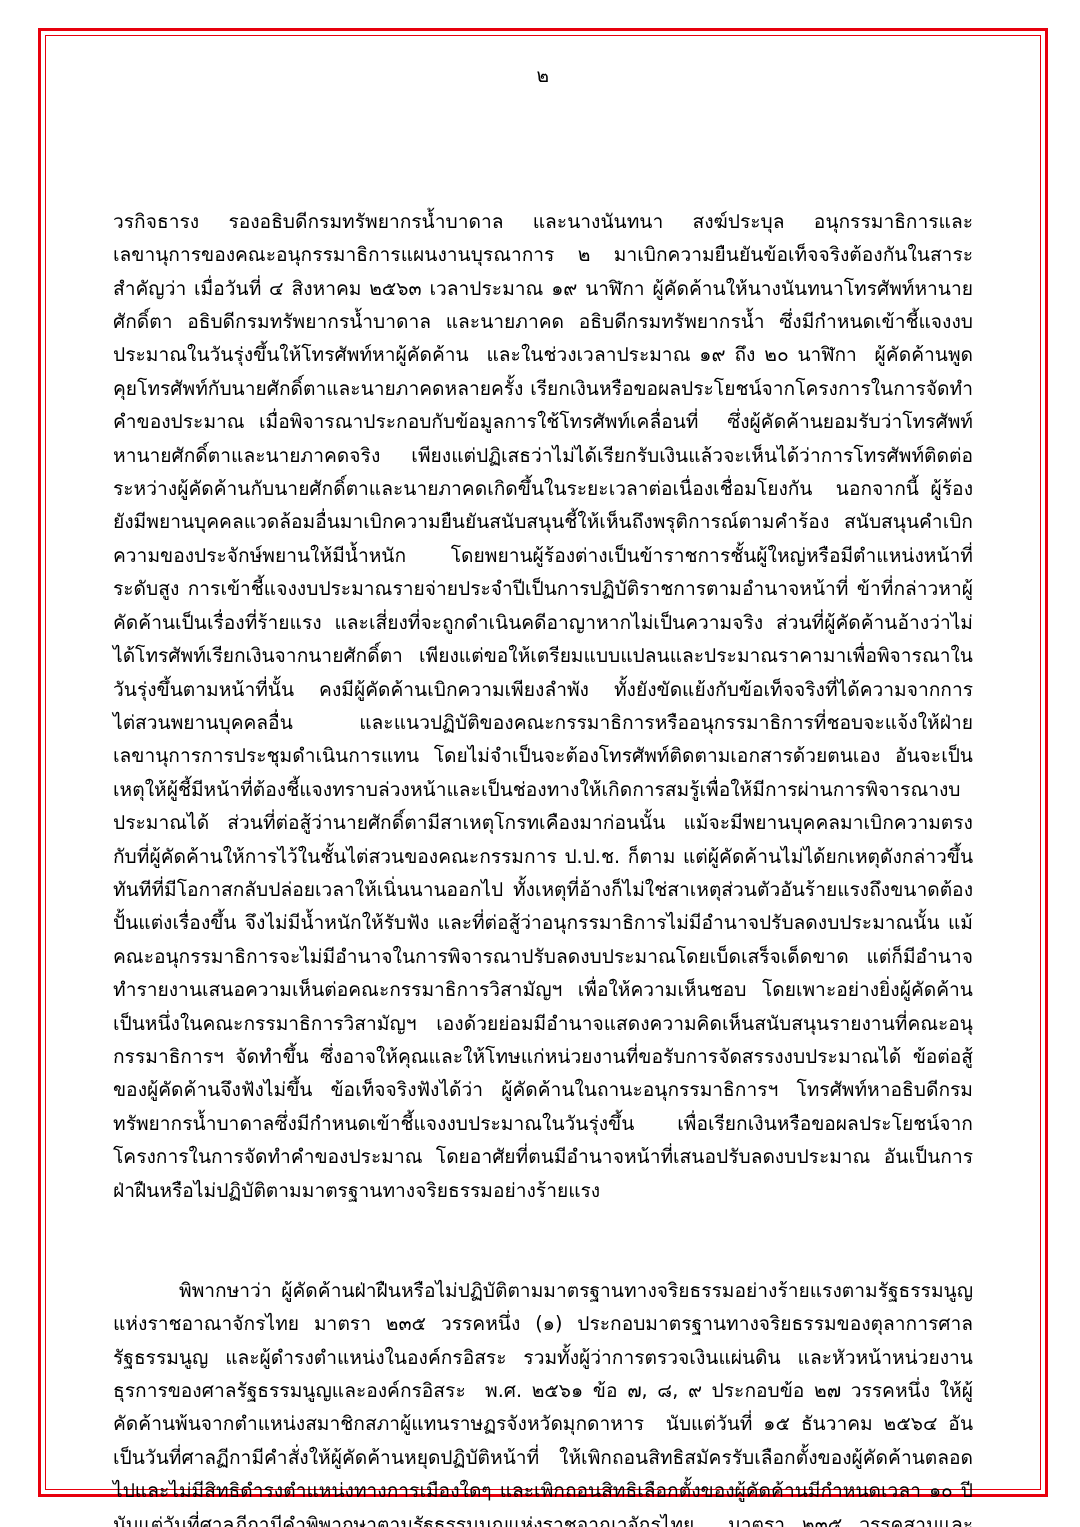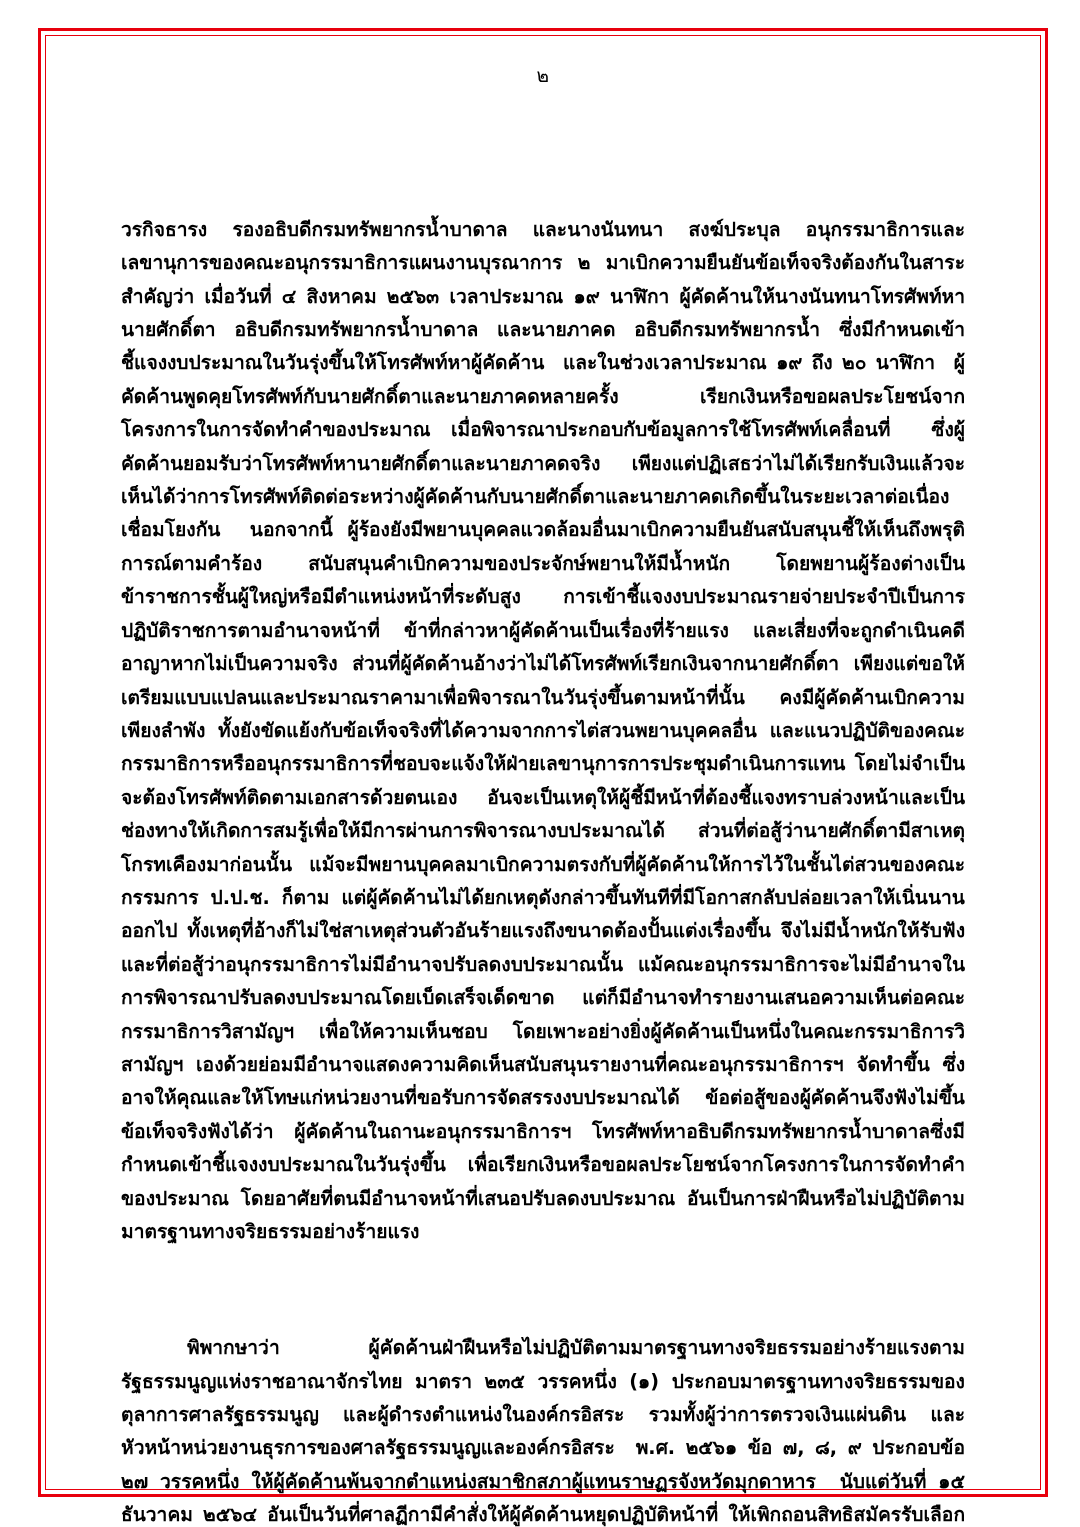--- a/index.html
+++ b/index.html
@@ -55,22 +55,21 @@
   .body-text {
     font-size: 19.2px;
     line-height: 33.4px;
     color: #000;
     text-align: justify;
     text-justify: inter-word;
     white-space: pre-wrap;
     word-spacing: 0.5px;
   }
   .body-text p {
-    margin: 8px;
-    font-weight: bold;
+    margin: 0;
   }
   .indent {
     text-indent: 66px;
   }
 </style>
 </head>
 <body>
 
 <div class="page">
   <div class="frame-outer"></div>

